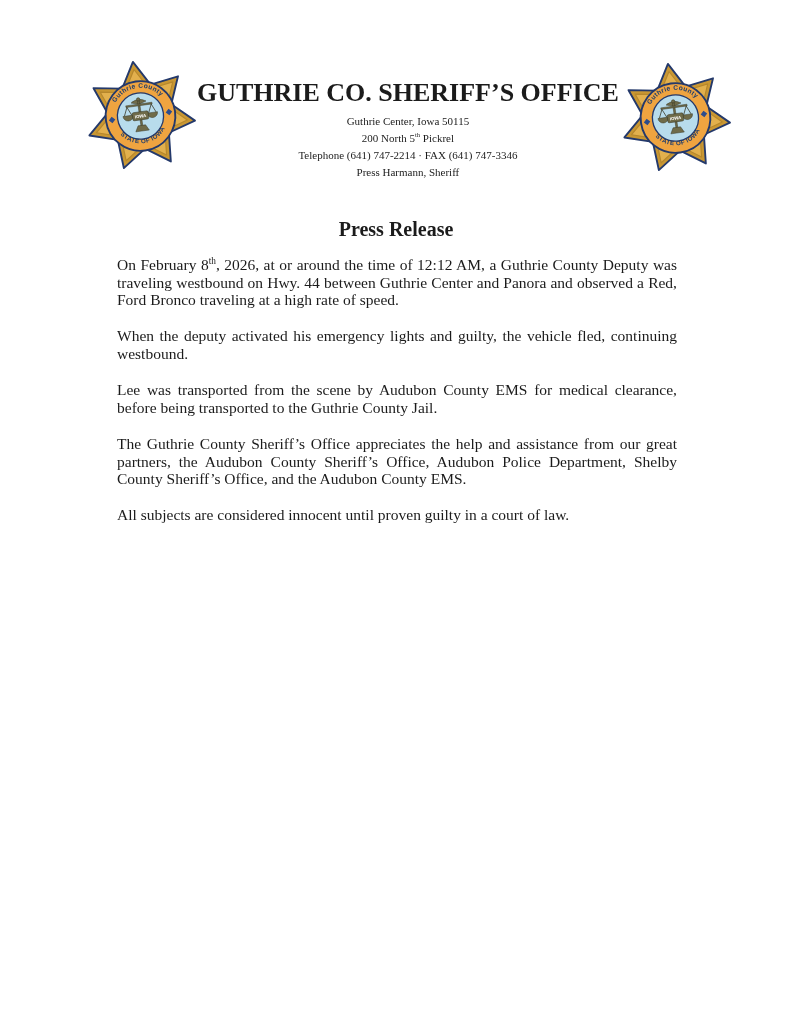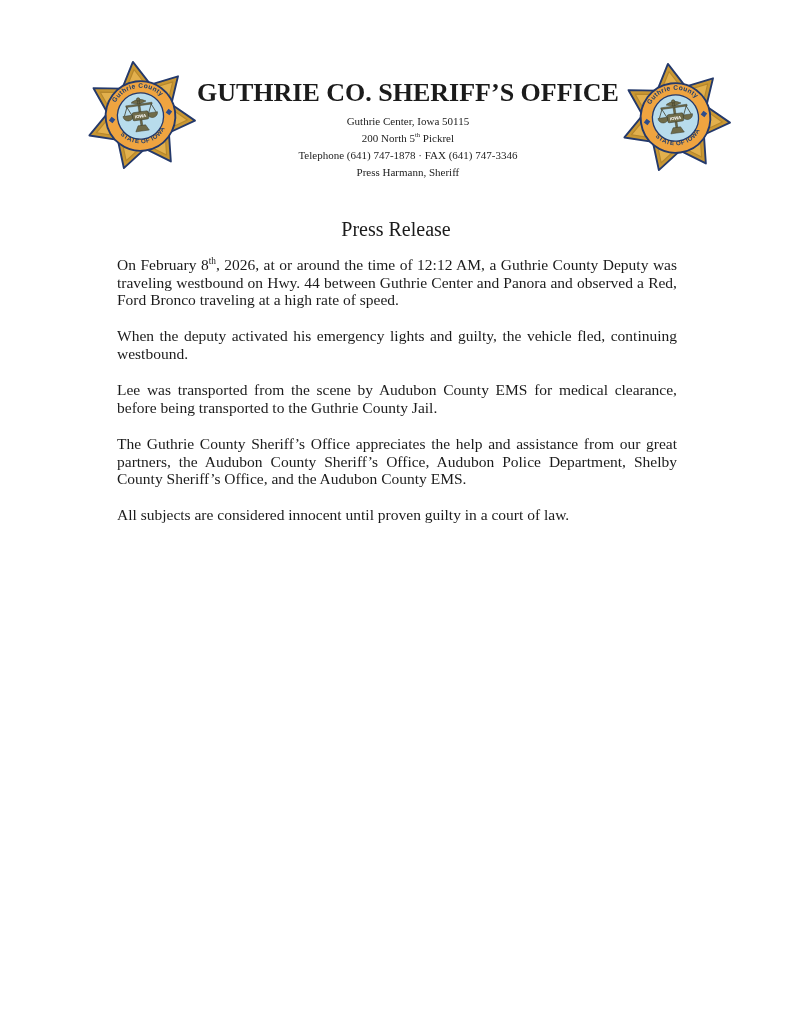--- a/index.html
+++ b/index.html
@@ -9,21 +9,21 @@
     overflow:hidden; margin:0 auto;
   }
   .header { display:flex; align-items:flex-start; padding:55px 75px 0 84px; }
   .badge-wrap { width:113px; flex:0 0 auto; }
   .badge-svg { display:block; width:113px; height:122px; }
   .badge--left  { transform:rotate(-8deg); }
   .badge--right { transform:rotate(-8deg); margin-top:2px; }
   .header-center { flex:1 1 auto; text-align:center; padding-top:7px; }
   .title { font-size:26px; font-weight:700; margin:16px 0 5px; white-space:nowrap; }
   .addr-line { font-size:11px; line-height:16.9px; }
-  .heading { text-align:center; font-size:20px; font-weight:400; margin:37px 0 15px; }
+  .heading { text-align:center; font-size:20px; font-weight:700; margin:37px 0 15px; }
   .doc-body { padding:0 115px 0 117px;font-family:Liberation Serif, serif; }
   .para { font-size:15.5px; line-height:17.9px; margin:0 0 17.9px; text-align:justify; }
   .sup { font-size:0.6em; vertical-align:super; line-height:0; }
   .ring-text { font-size:7px; font-weight:700; letter-spacing:0.4px; fill:#1c3c6e;
                font-family:"Liberation Sans","DejaVu Sans",sans-serif; }
   .ring-text--bottom { font-size:6.6px; }
   .banner-text { font-size:4.6px; font-weight:700; fill:#ffffff;
                  font-family:"Liberation Sans","DejaVu Sans",sans-serif; }
 </style>
 </head>
@@ -68,21 +68,21 @@
           <rect x="51.5" y="55.5" width="17" height="8.6" rx="1.5" fill="#6f6b49" stroke="#3a3a28" stroke-width="0.6"></rect>
           <text class="banner-text" x="60" y="61.8" text-anchor="middle">IOWA</text>
         </g>
       </svg>
     </div>
 
     <div class="header-center">
       <h1 class="title">GUTHRIE CO. SHERIFF’S OFFICE</h1>
       <div class="addr-line">Guthrie Center, Iowa 50115</div>
       <div class="addr-line"><span>200 North 5</span><span class="sup">th</span><span> Pickrel</span></div>
-      <div class="addr-line">Telephone (641) 747-1878 · FAX (641) 747-3346</div>
+      <div class="addr-line">Telephone (641) 747-2214 · FAX (641) 747-3346</div>
       <div class="addr-line">Press Harmann, Sheriff</div>
     </div>
 
     <div class="badge-wrap badge--right">
       <svg class="badge-svg" viewBox="0 0 120 120">
         <polygon points="60,2 75.2,28.5 105.3,23.8 94.1,52.2 116.6,72.9 87.4,81.8 85.2,112.3 60,95 34.8,112.3 32.6,81.8 3.4,72.9 25.9,52.2 14.7,23.8 44.8,28.5" fill="#c99732" stroke="#24396b" stroke-width="2" stroke-linejoin="round"></polygon>
         <polygon points="60,2 75.2,28.5 105.3,23.8 94.1,52.2 116.6,72.9 87.4,81.8 85.2,112.3 60,95 34.8,112.3 32.6,81.8 3.4,72.9 25.9,52.2 14.7,23.8 44.8,28.5" transform="translate(60,60) scale(0.86) translate(-60,-60)" fill="#e2b04d" stroke="#b6872c" stroke-width="1.4" stroke-linejoin="round"></polygon>
         <circle cx="60" cy="60" r="37" fill="#efa440" stroke="#24396b" stroke-width="2"></circle>
         <circle cx="60" cy="60" r="24.5" fill="#b8dcec" stroke="#24396b" stroke-width="1.4"></circle>
         <path d="M29.5 56.5 L33 60 L29.5 63.5 L26 60 Z" fill="#2c4c8c"></path>

